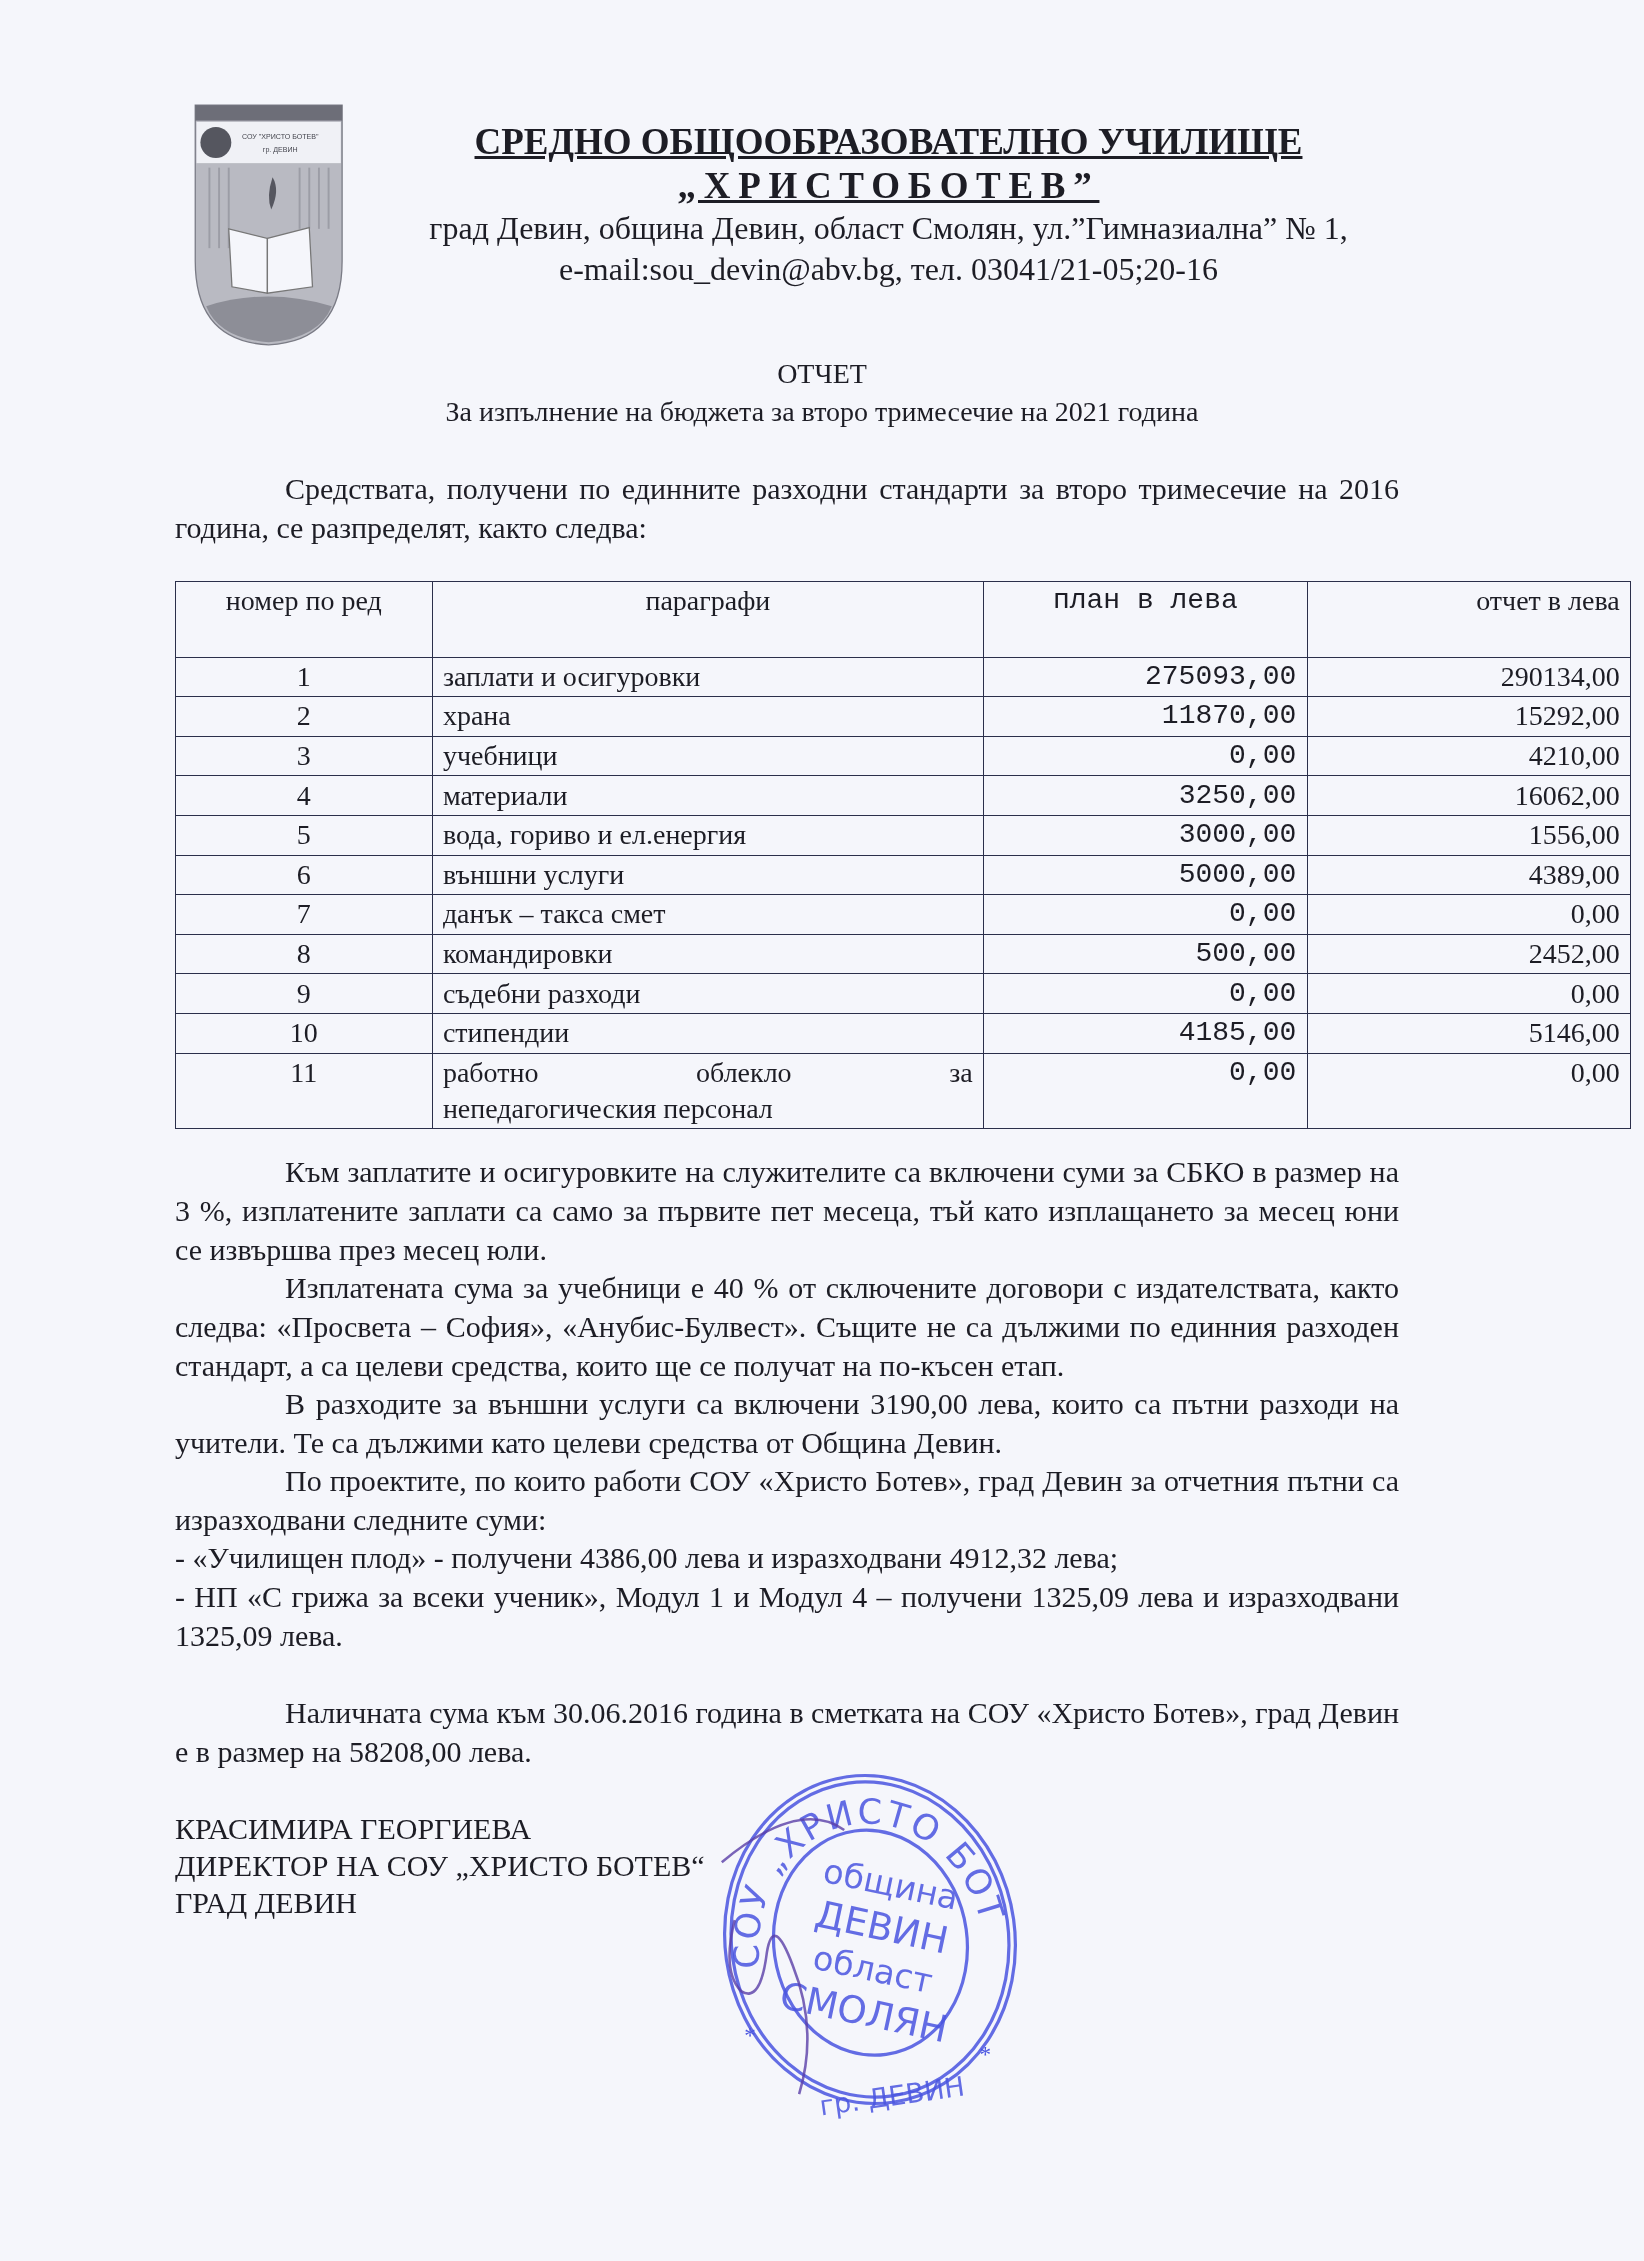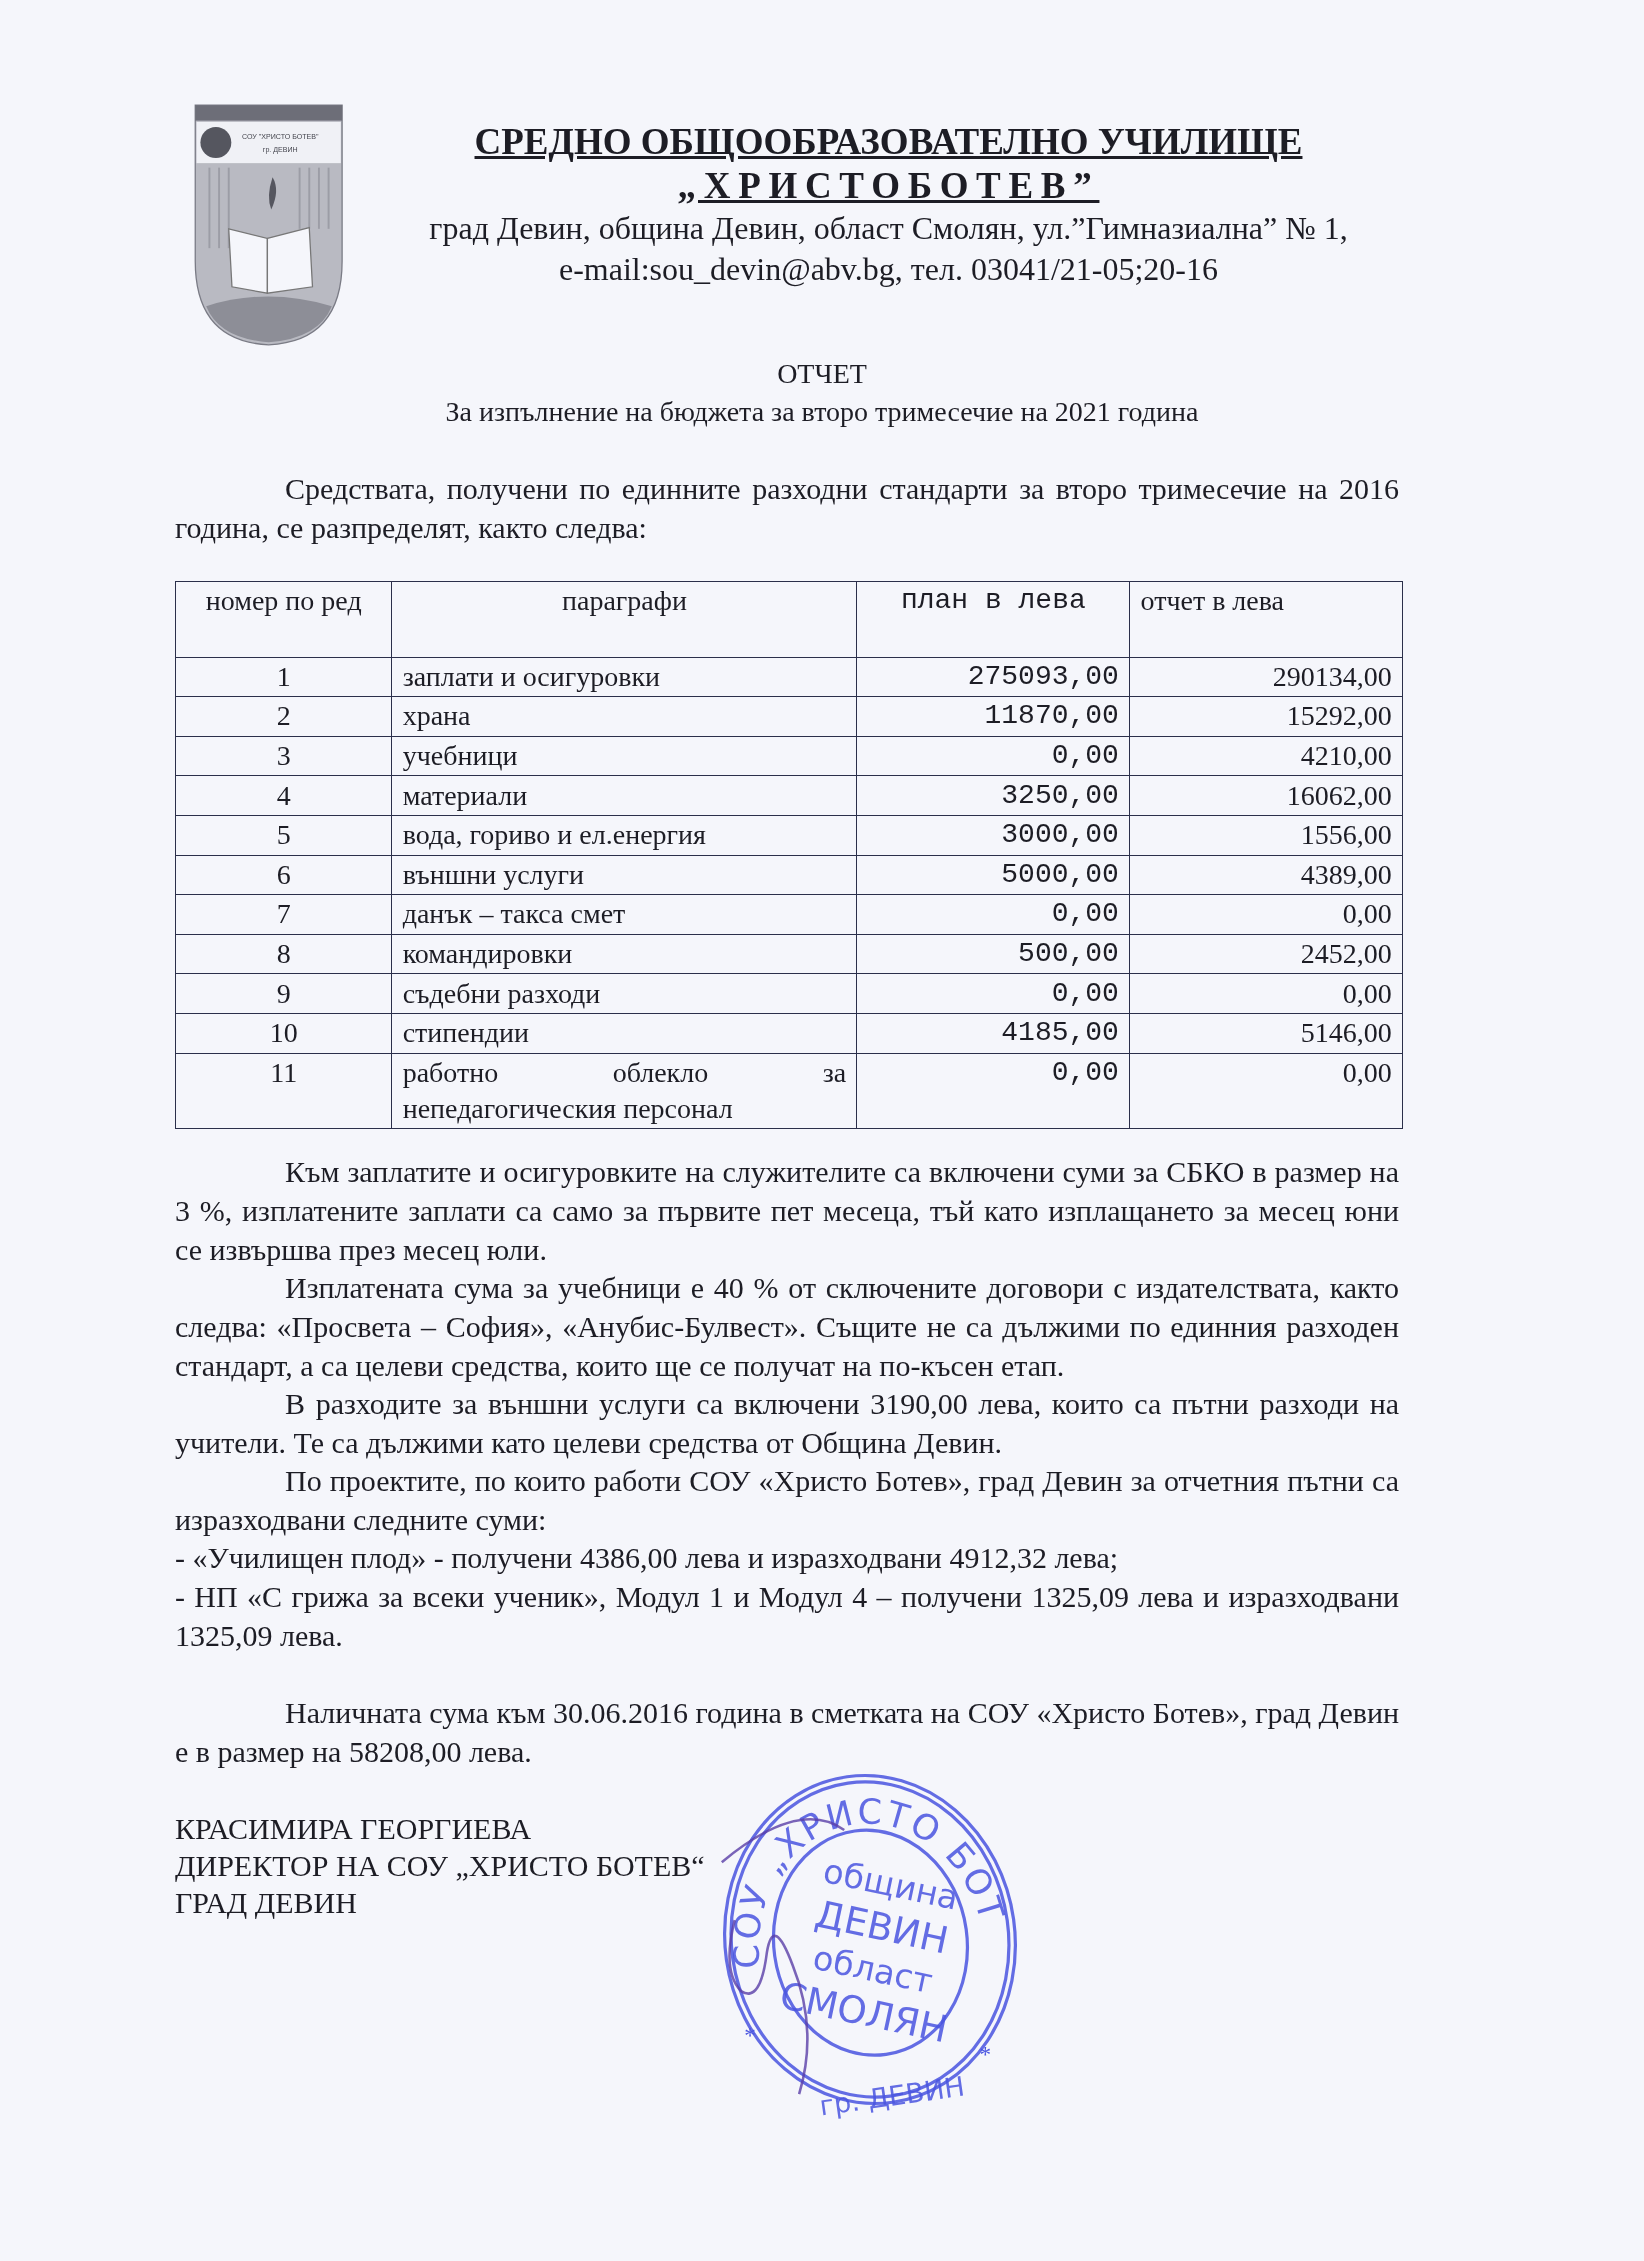--- a/index.html
+++ b/index.html
@@ -32,21 +32,21 @@
   .title-main { top: 358px; }
   .title-sub { top: 396px; }
 
   .para {
     position: absolute; left: 175px; width: 1224px;
     font-size: 30px; line-height: 39px; text-align: justify;
   }
   .indent { text-indent: 110px; }
 
   table.budget {
-    position: absolute; left: 175px; top: 581px; width: 1228px;
+    position: absolute; left: 175px; top: 581px; width: 1456px;
     border-collapse: collapse; font-size: 28px;
   }
   table.budget td, table.budget th {
     border: 1.9px solid #2b2f4a; padding: 1.3px 10.3px; font-weight: normal;
     vertical-align: top; line-height: 36px;
   }
   table.budget th { text-align: center; height: 72px; line-height: 36px; }
   .c-no { width: 155px; text-align: center; }
   .c-par { width: 358px; text-align: left; }
   .c-plan { width: 201px; text-align: right; font-family: Liberation Mono, monospace; }
@@ -95,21 +95,21 @@
   <div class="title title-sub">За изпълнение на бюджета за второ тримесечие на 2021 година</div>
 
   <div class="para indent" style="top:469px;">Средствата, получени по единните разходни стандарти за второ тримесечие на 2016 година, се разпределят, както следва:</div>
 
   <table class="budget">
     <thead>
       <tr>
         <th class="c-no">номер по ред</th>
         <th class="c-par">параграфи</th>
         <th class="c-plan" style="text-align:center">план в лева</th>
-        <th class="c-rep" style="text-align:left">отчет в лева</th>
+        <th class="c-rep" style="text-align:right">отчет в лева</th>
       </tr>
     </thead>
     <tbody>
       <tr>
         <td class="c-no">1</td>
         <td class="c-par">заплати и осигуровки</td>
         <td class="c-plan">275093,00</td>
         <td class="c-rep">290134,00</td>
       </tr>
       <tr>

